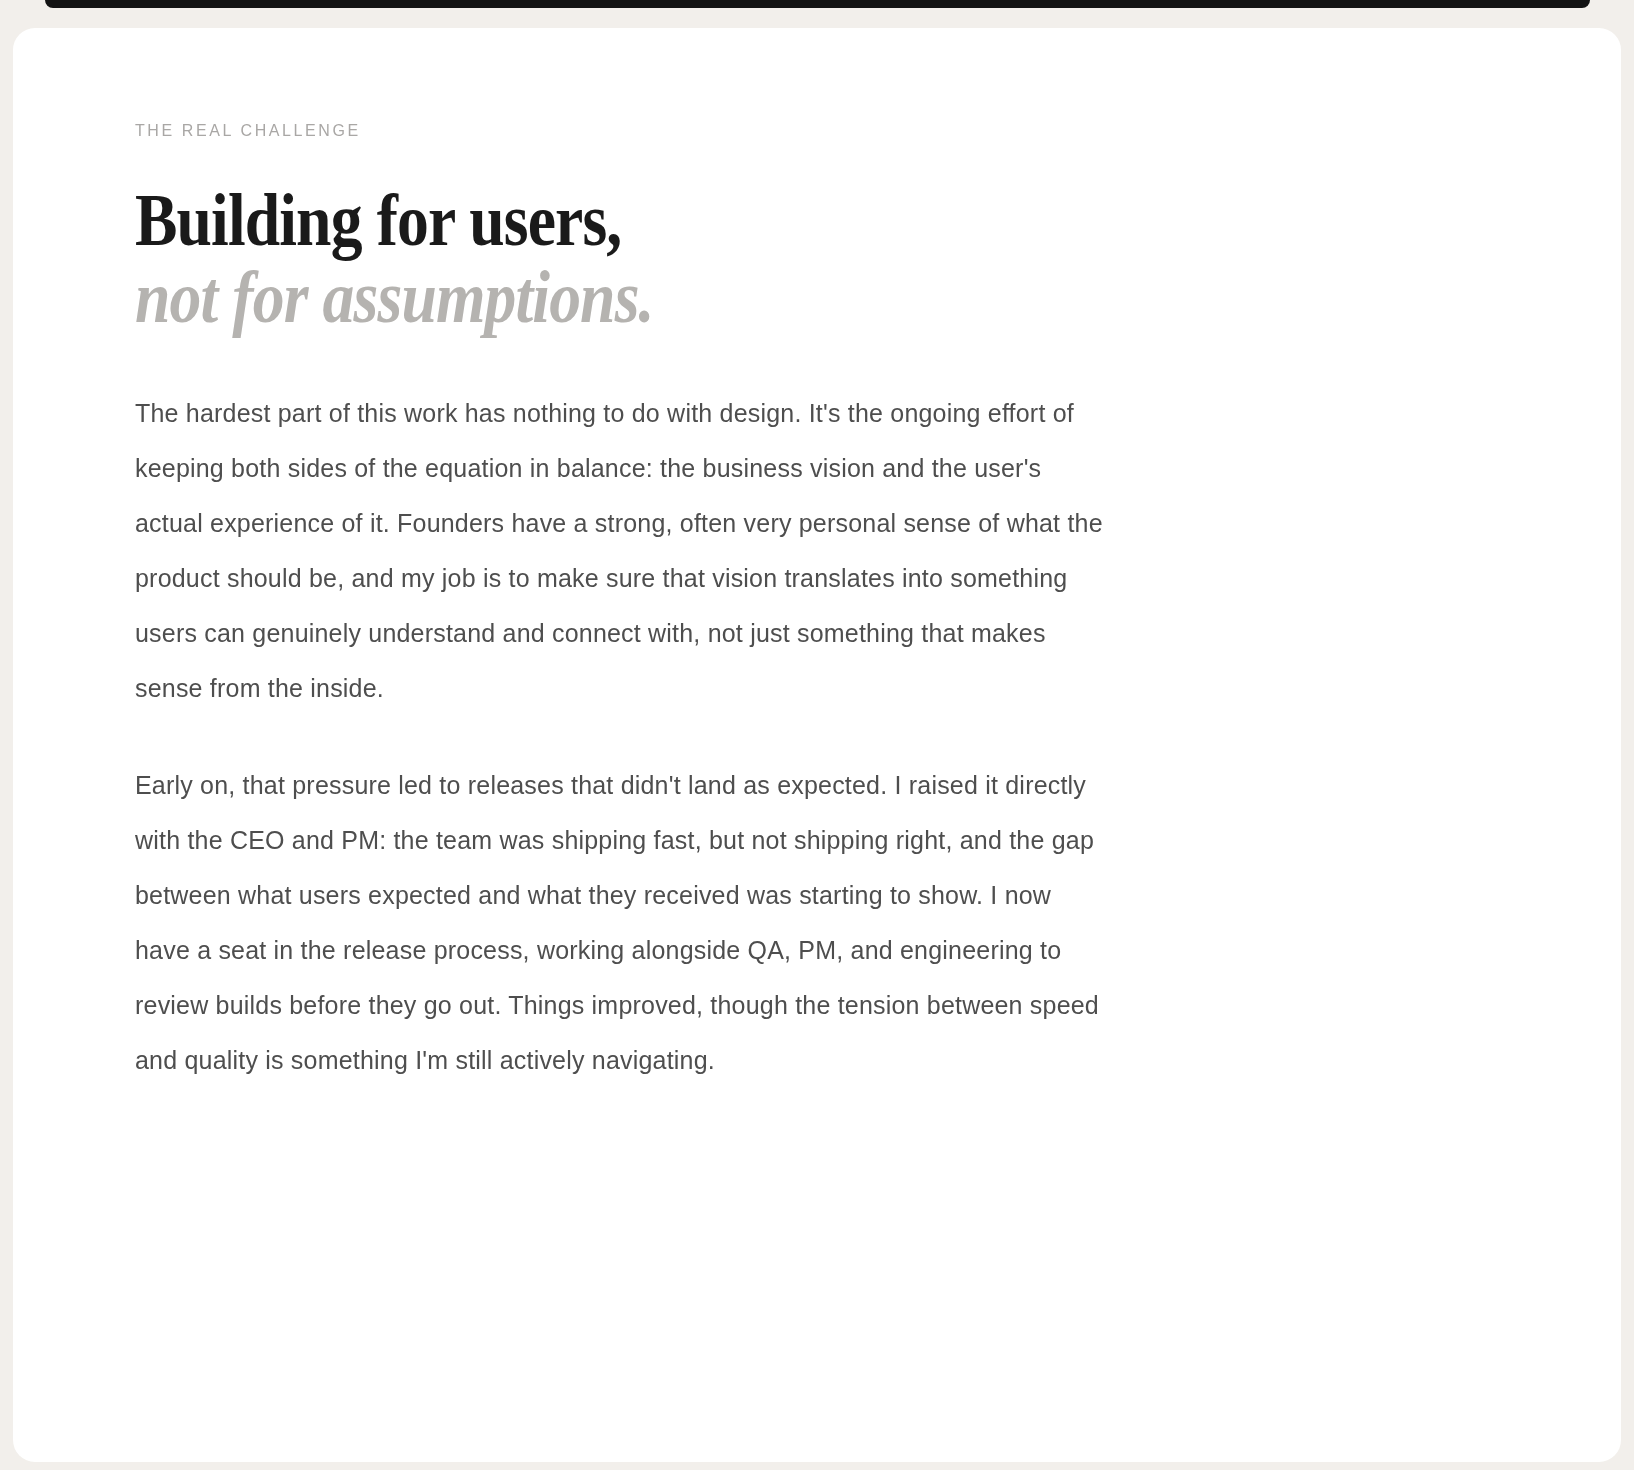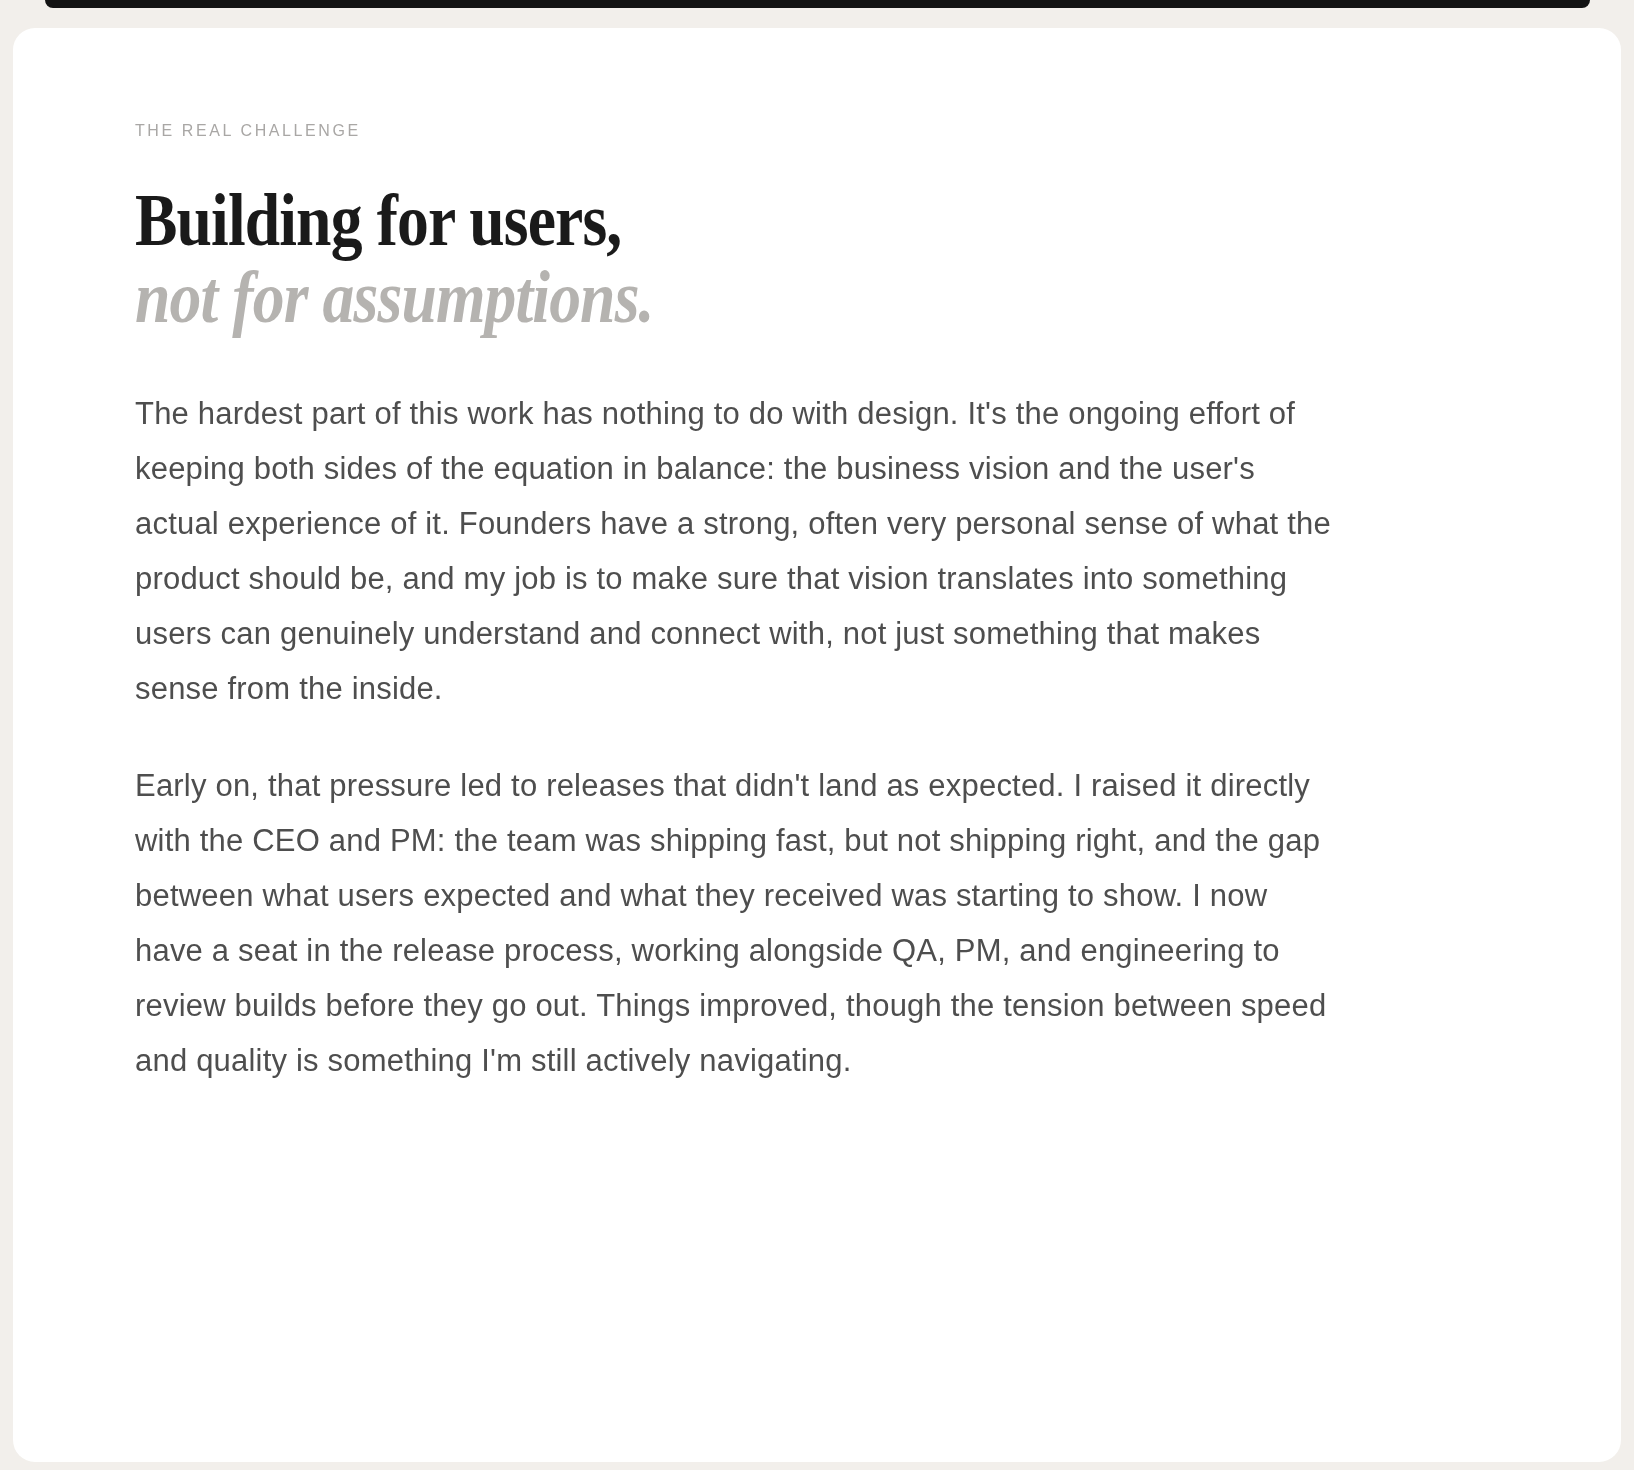--- a/index.html
+++ b/index.html
@@ -59,21 +59,21 @@
     font-style: italic;
     letter-spacing: -1px;
     line-height: 78px;
     color: #b5b3b0;
   }
   .body-copy {
     margin-top: 50px;
     max-width: 1320px;
   }
   .body-copy p {
-    font-size: 31px;
+    font-size: 25px;
     line-height: 55px;
     letter-spacing: 0.2px;
     color: #4e4e4e;
     white-space: pre-line;
     margin-bottom: 42px;
   }
 </style>
 </head>
 <body>
 

